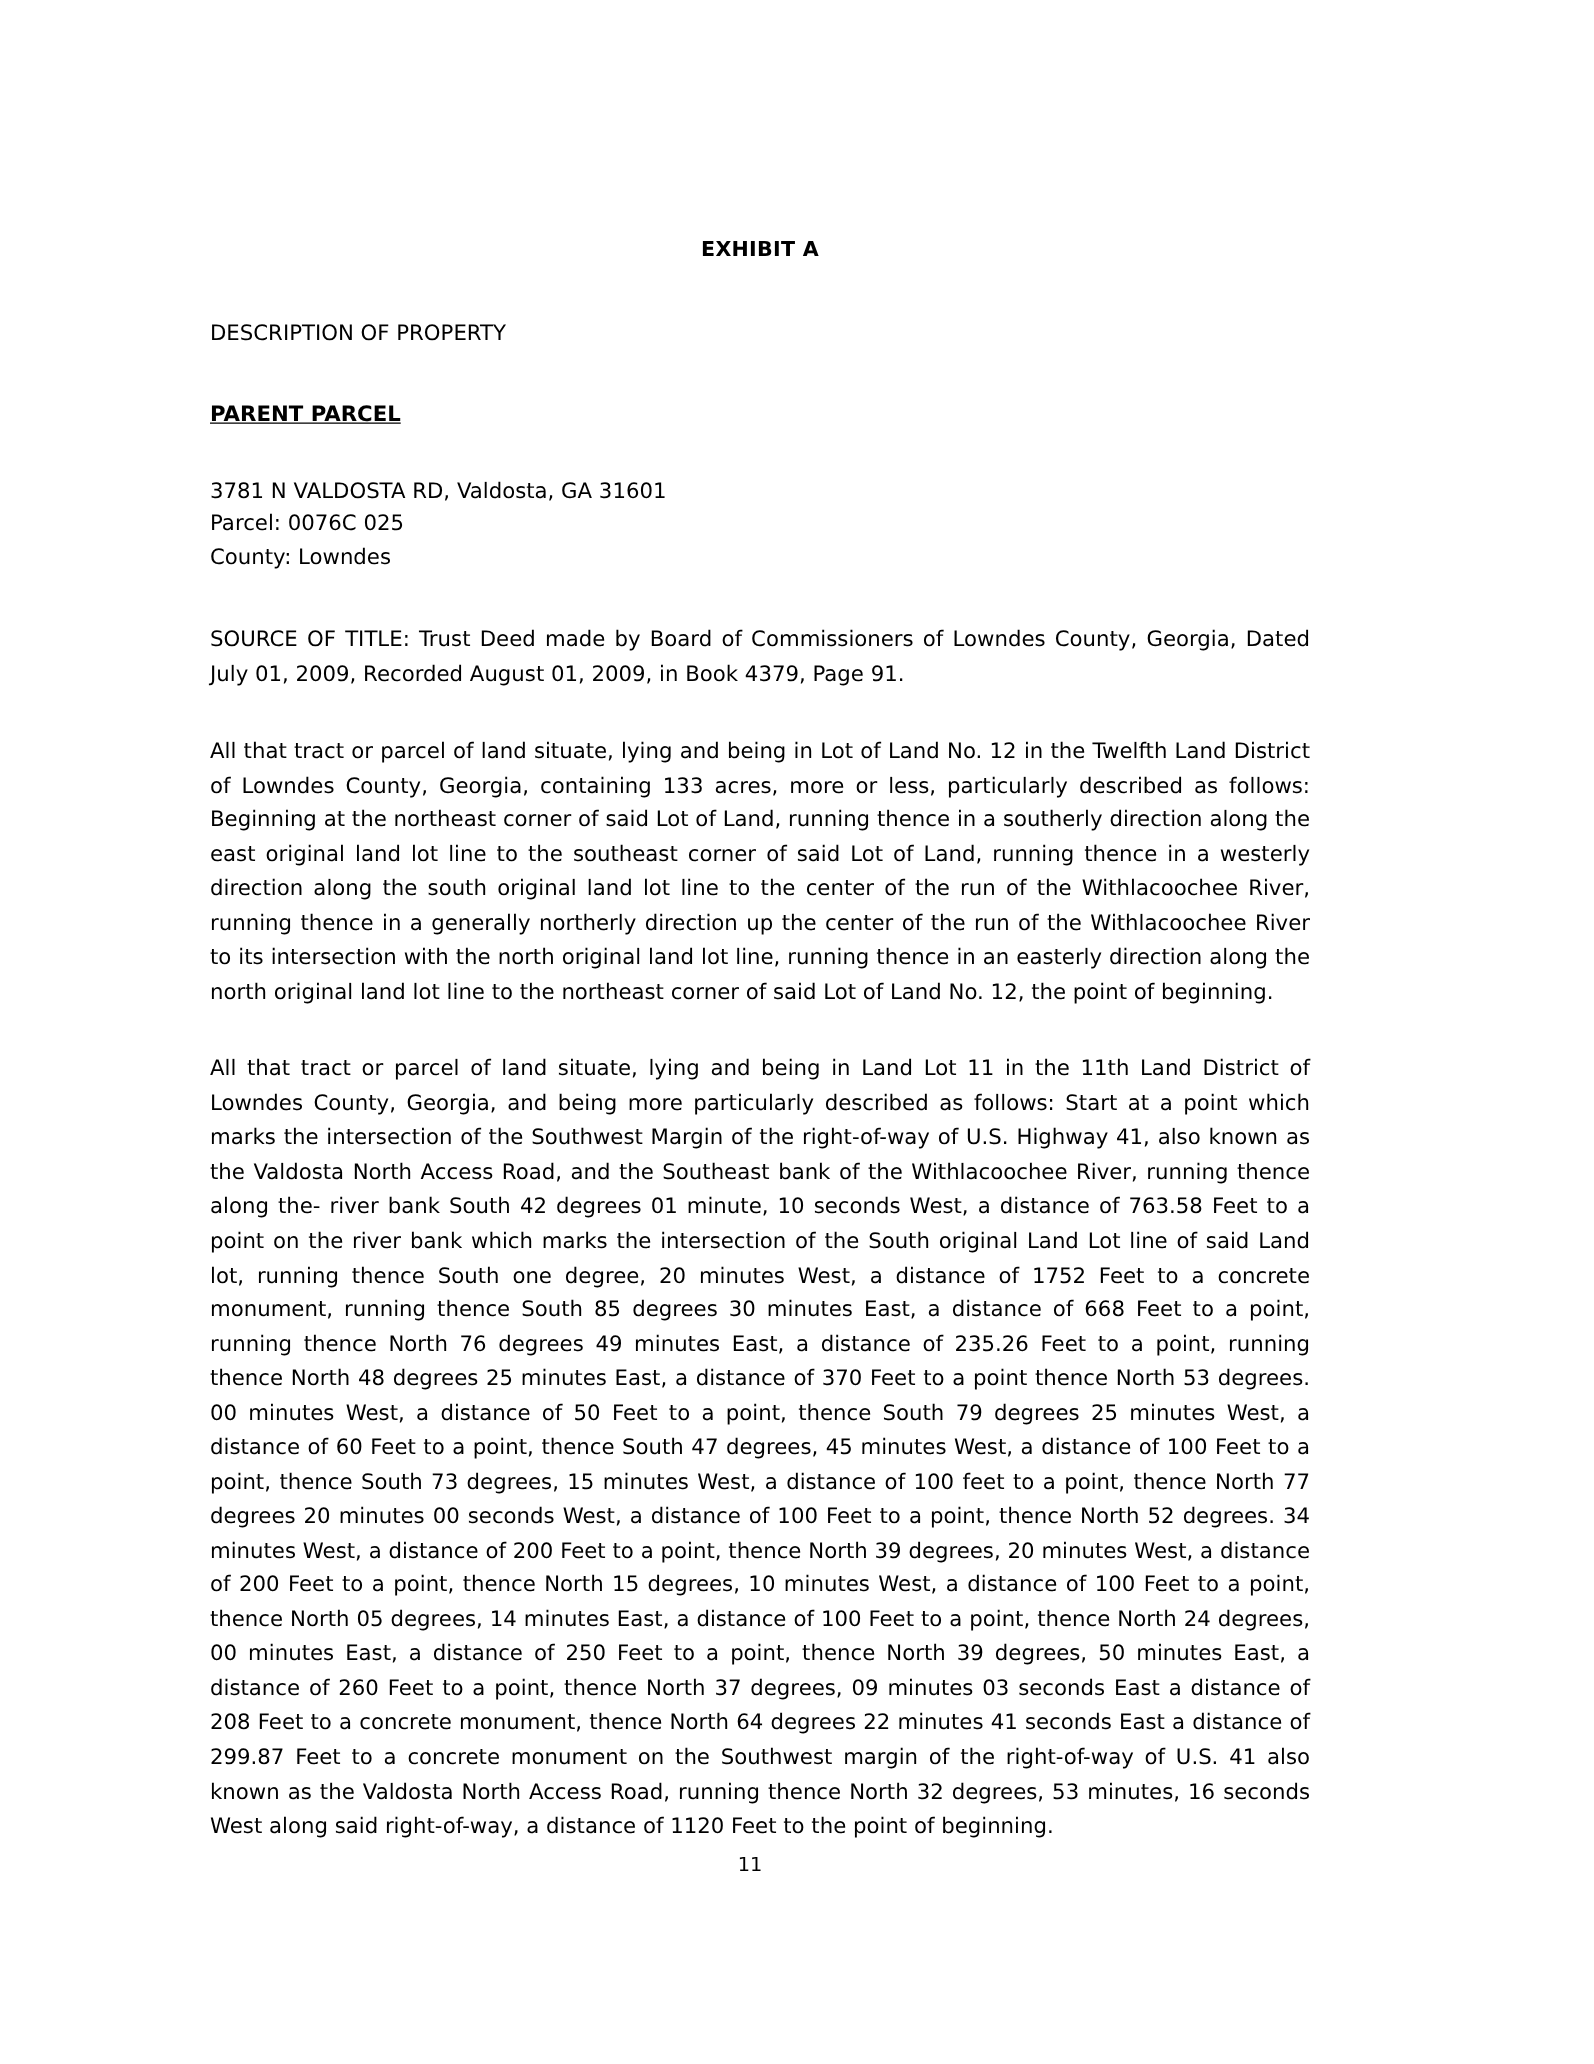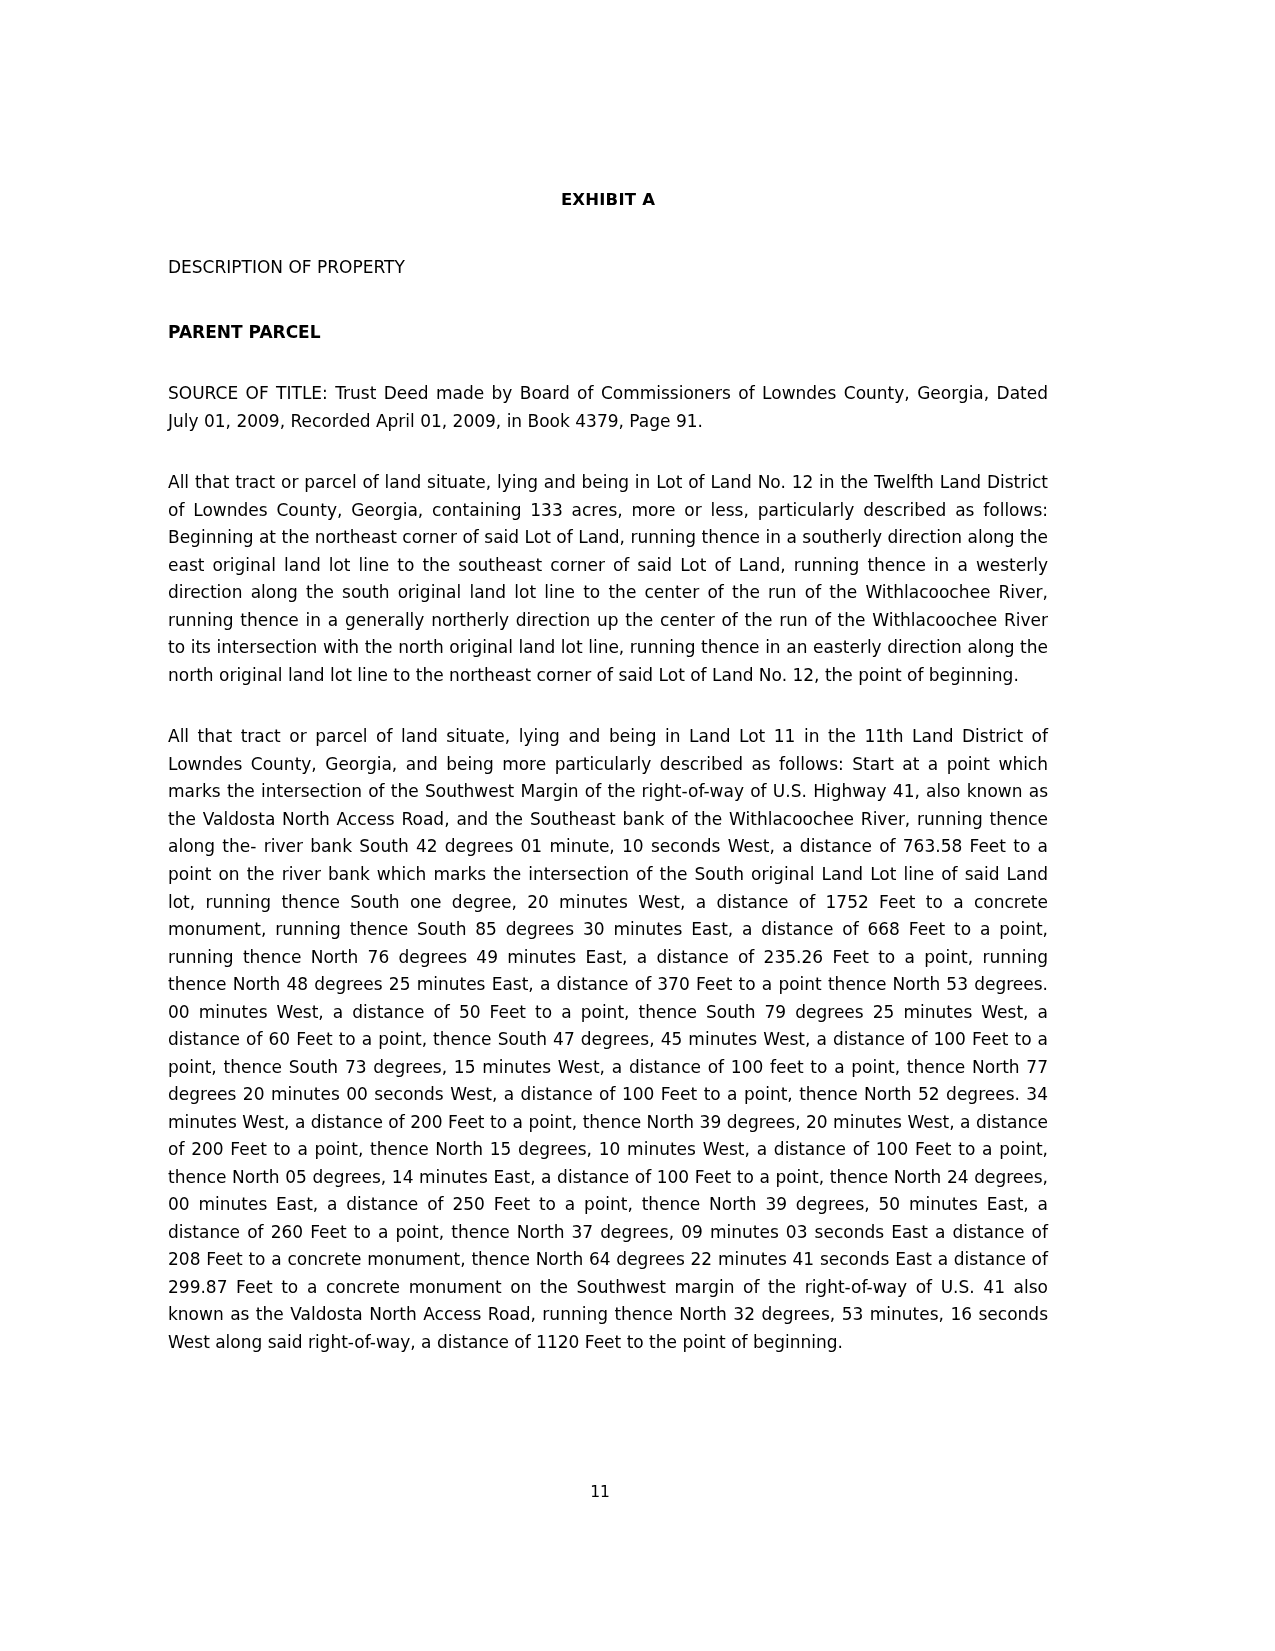--- a/index.html
+++ b/index.html
@@ -31,20 +31,21 @@
   }
   .doc-subtitle {
     text-align: left;
     font-size: 17px;
     font-weight: normal;
     margin: 0 0 45px 0;
   }
   .section-heading {
     font-size: 17px;
     font-weight: bold;
+    text-decoration: underline;
     margin: 0 0 38px 0;
   }
   .addr-block {
     font-size: 17px;
     line-height: 1.55;
     margin: 0 0 40px 0;
   }
   .addr-line {
     display: block;
   }
@@ -73,22 +74,27 @@
 <body>
 
 <div class="page">
 
   <div class="doc-title">EXHIBIT A</div>
 
   <div class="doc-subtitle">DESCRIPTION OF PROPERTY</div>
 
   <div class="section-heading">PARENT PARCEL</div>
 
+  <div class="addr-block">
+    <span class="addr-line">3781 N VALDOSTA RD, Valdosta, GA 31601</span>
+    <span class="addr-line">Parcel: 0076C 025</span>
+    <span class="addr-line">County: Lowndes</span>
+  </div>
 
-  <p class="para">SOURCE OF TITLE:  Trust Deed made by Board of Commissioners of Lowndes County, Georgia, Dated July 01, 2009, Recorded April 01, 2009, in Book 4379, Page 91.</p>
+  <p class="para">SOURCE OF TITLE:  Trust Deed made by Board of Commissioners of Lowndes County, Georgia, Dated July 01, 2009, Recorded August 01, 2009, in Book 4379, Page 91.</p>
 
   <p class="para">All that tract or parcel of land situate, lying and being in Lot of Land No. 12 in the Twelfth Land District of Lowndes County, Georgia, containing 133 acres, more or less, particularly described as follows: Beginning at the northeast corner of said Lot of Land, running thence in a southerly direction along the east original land lot line to the southeast corner of said Lot of Land, running thence in a westerly direction along the south original land lot line to the center of the run of the Withlacoochee River, running thence in a generally northerly direction up the center of the run of the Withlacoochee River to its intersection with the north original land lot line, running thence in an easterly direction along the north original land lot line to the northeast corner of said Lot of Land No. 12, the point of beginning.</p>
 
   <p class="para-tight">All that tract or parcel of land situate, lying and being in Land Lot 11 in the 11th Land District of Lowndes County, Georgia, and being more particularly described as follows: Start at a point which marks the intersection of the Southwest Margin of the right-of-way of U.S. Highway 41, also known as the Valdosta North Access Road, and the Southeast bank of the Withlacoochee River, running thence along the- river bank South 42 degrees 01 minute, 10 seconds West, a distance of 763.58 Feet to a point on the river bank which marks the intersection of the South original Land Lot line of said Land lot, running thence South one degree, 20 minutes West, a distance of 1752 Feet to a concrete monument, running thence South 85 degrees 30 minutes East, a distance of 668 Feet to a point, running thence North 76 degrees 49 minutes East, a distance of 235.26 Feet to a point, running thence North 48 degrees 25 minutes East, a distance of 370 Feet to a point thence North 53 degrees. 00 minutes West, a distance of 50 Feet to a point, thence South 79 degrees 25 minutes West, a distance of 60 Feet to a point, thence South 47 degrees, 45 minutes West, a distance of 100 Feet to a point, thence South 73 degrees, 15 minutes West, a distance of 100 feet to a point, thence North 77 degrees 20 minutes 00 seconds West, a distance of 100 Feet to a point, thence North 52 degrees. 34 minutes West, a distance of 200 Feet to a point, thence North 39 degrees, 20 minutes West, a distance of 200 Feet to a point, thence North 15 degrees, 10 minutes West, a distance of 100 Feet to a point, thence North 05 degrees, 14 minutes East, a distance of 100 Feet to a point, thence North 24 degrees, 00 minutes East, a distance of 250 Feet to a point, thence North 39 degrees, 50 minutes East, a distance of 260 Feet to a point, thence North 37 degrees, 09 minutes 03 seconds East a distance of 208 Feet to a concrete monument, thence North 64 degrees 22 minutes 41 seconds East a distance of 299.87 Feet to a concrete monument on the Southwest margin of the right-of-way of U.S. 41 also known as the Valdosta North Access Road, running thence North 32 degrees, 53 minutes, 16 seconds West along said right-of-way, a distance of 1120 Feet to the point of beginning.</p>
 
 
 
   <div class="page-number">11</div>
 
 </div>

